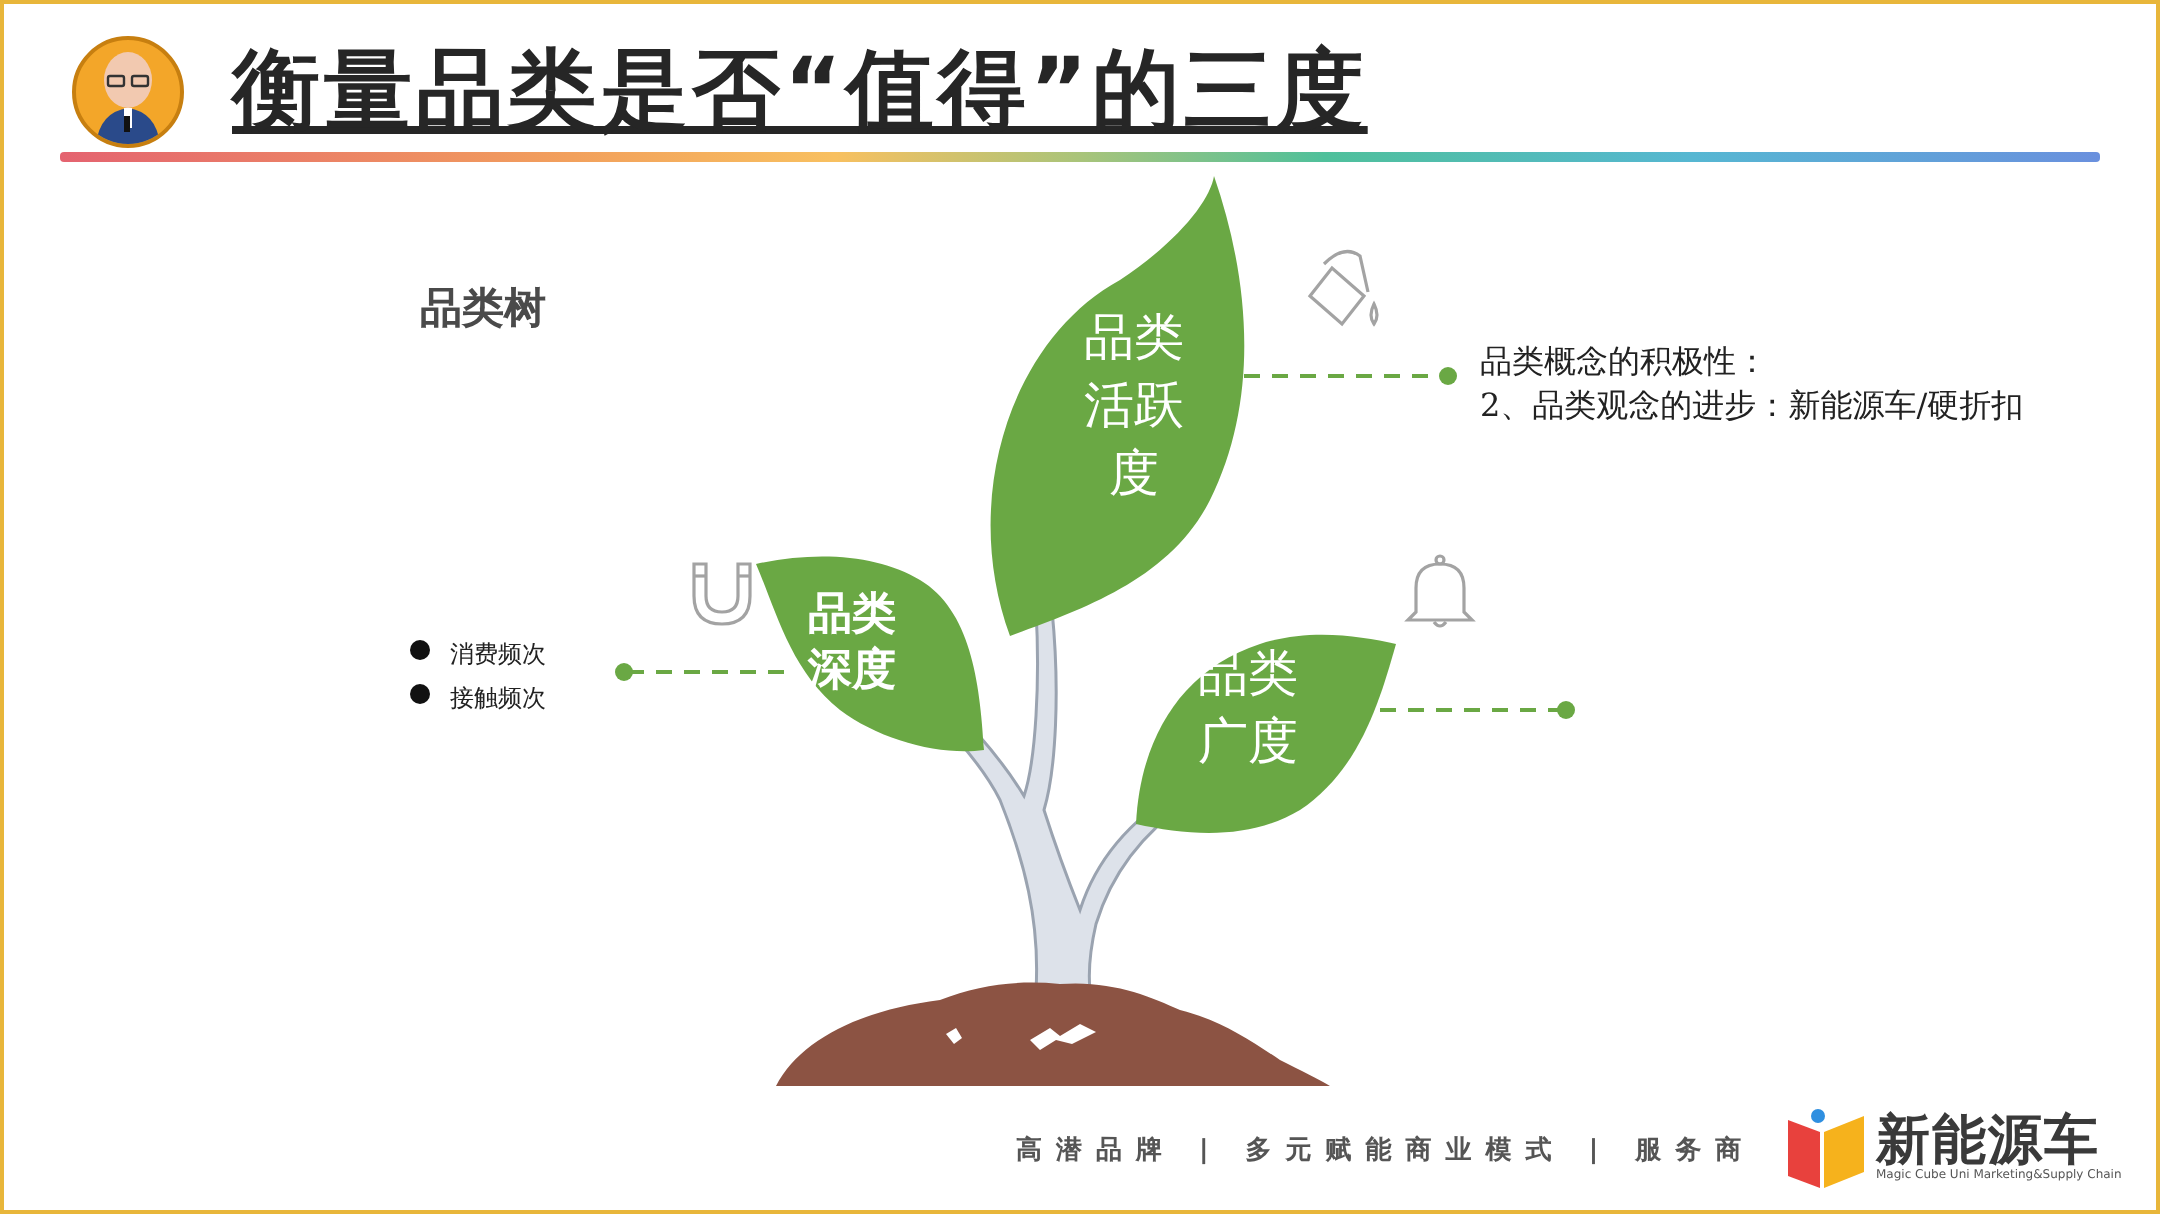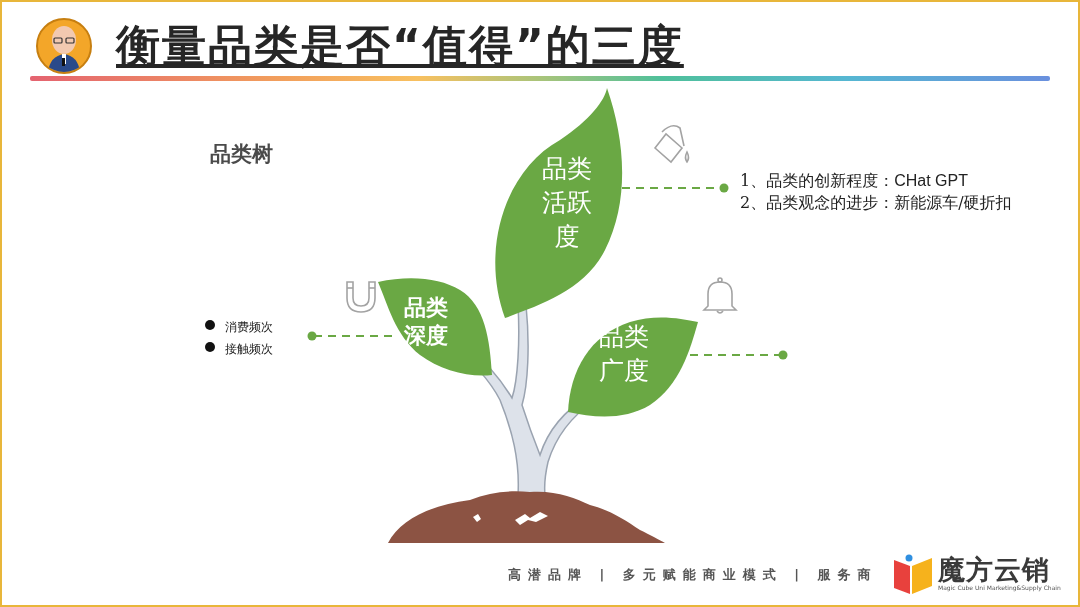--- a/index.html
+++ b/index.html
@@ -93,32 +93,32 @@
 <div class="leaf-label" style="left:396px;top:294px;width:60px;font-size:22px;line-height:28px;font-weight:bold;font-family:'DejaVu Sans',sans-serif;">
   <div>品类</div>
   <div>深度</div>
 </div>
 <div class="leaf-label" style="left:594px;top:320px;width:60px;font-size:25px;line-height:34px;">
   <div>品类</div>
   <div>广度</div>
 </div>
 
 <div class="info" style="left:740px;top:170px;">
-  <div><span>1、品类的创新程度：</span><span class="sans">CHat GPT</span></div>
+  <div>品类概念的积极性：</div>
   <div><span>2、品类观念的进步：</span><span>新能源车/硬折扣</span></div>
 </div>
 
 <div class="bullets">
   <div>消费频次</div>
   <div>接触频次</div>
 </div>
 
 <div class="info" style="left:796px;top:336px;">
 </div>
 
 <div class="footer-text">高潜品牌 | 多元赋能商业模式 | 服务商</div>
 <svg class="logo" width="44" height="44" viewBox="0 0 44 44" style="width:44px;">
   <path d="M2 8 L18 14 L18 42 L2 36 Z" fill="#e8413d"></path>
   <path d="M20 14 L40 6 L40 34 L20 42 Z" fill="#f6b21c"></path>
   <circle cx="17" cy="6" r="3.5" fill="#2f8fe0"></circle>
 </svg>
-<div class="logo-cn">魔方云销</div>
+<div class="logo-cn">新能源车</div>
 <div class="logo-en">Magic Cube Uni Marketing&amp;Supply Chain</div>
 
 </body></html>

